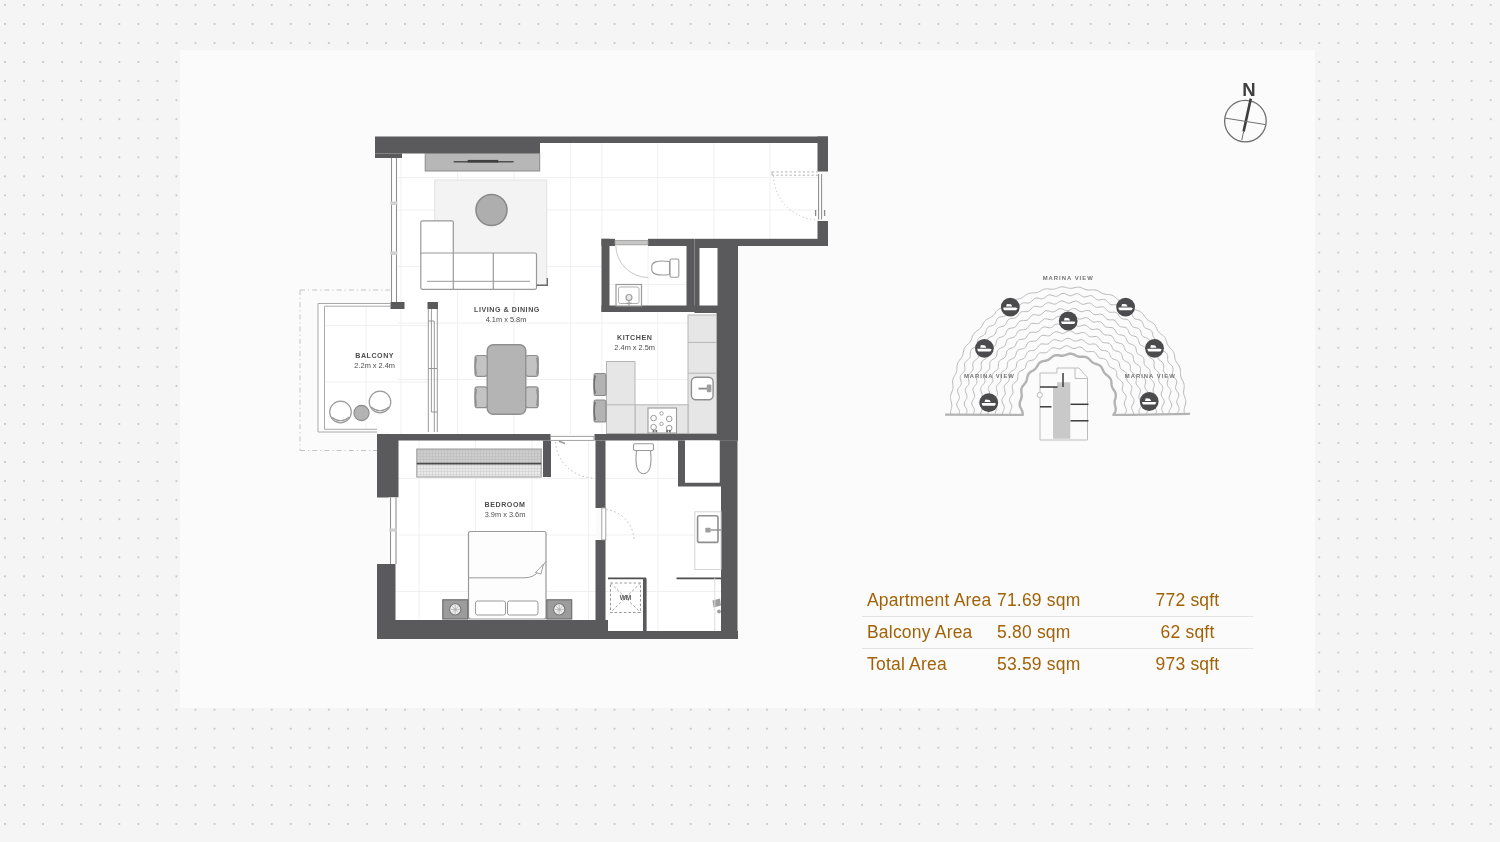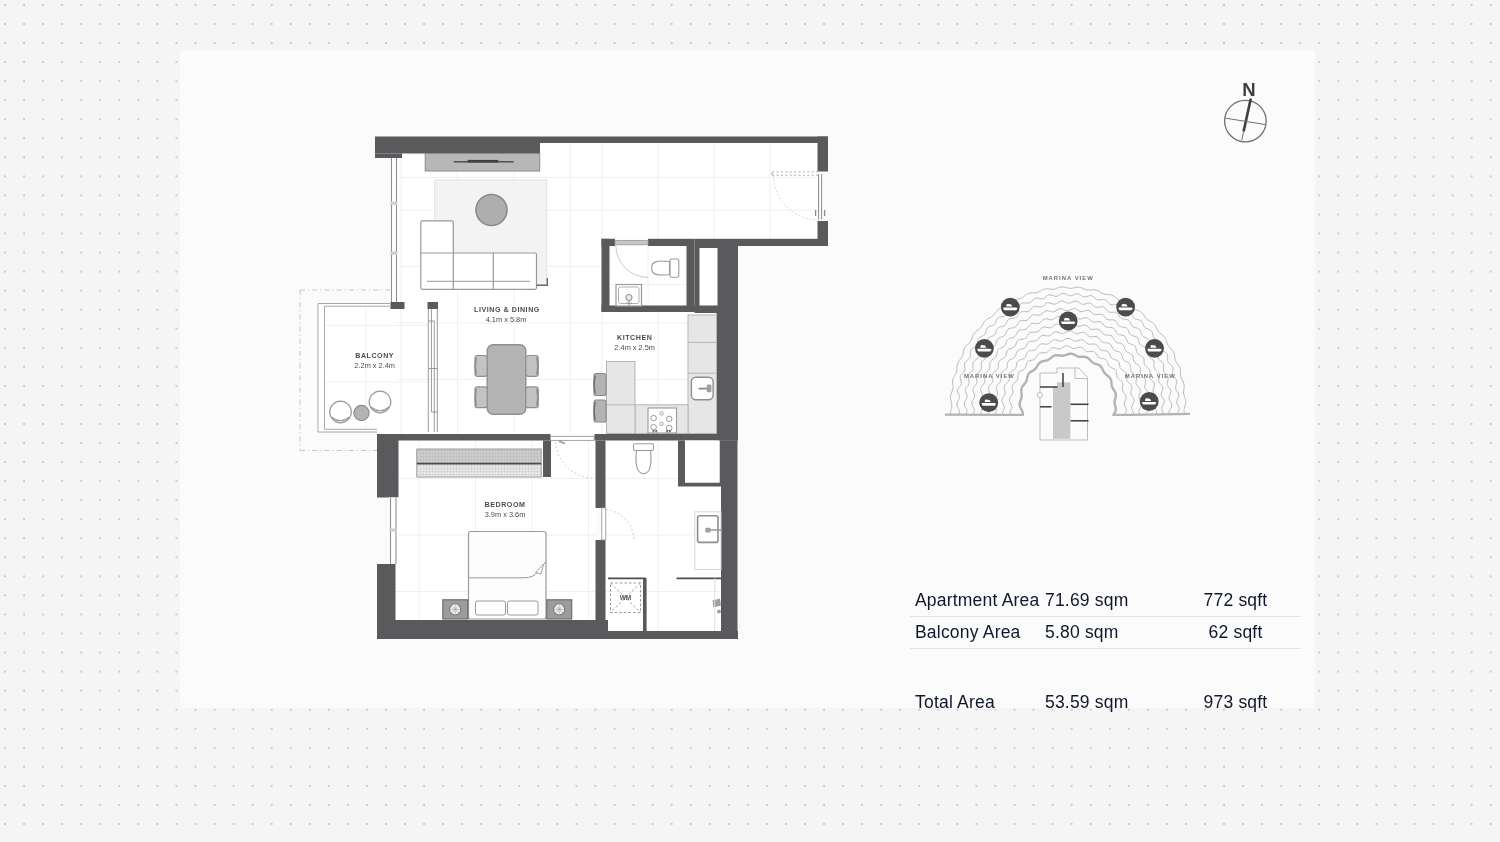--- a/index.html
+++ b/index.html
@@ -3,23 +3,23 @@
 <meta charset="utf-8">
 <style>
 html,body{margin:0;padding:0;}
 body{width:1500px;height:842px;position:relative;overflow:hidden;
  font-family:"Liberation Sans",sans-serif;
  background-color:#f5f5f5;
  background-image:radial-gradient(circle,#cacaca 1.32px,rgba(202,202,202,0) 1.45px);
  background-size:19.05px 19.05px;background-position:-4.5px -4.6px;}
 #panel{position:absolute;left:180px;top:50px;width:1135px;height:658px;background:#fbfbfb;}
 #plansvg{position:absolute;left:0;top:0;}
-#areatable{position:absolute;left:910px;top:585px;width:391px;color:#0f172a;font-size:17.5px;letter-spacing:0.8px;}
+#areatable{position:absolute;left:862px;top:585px;width:391px;color:#a16207;font-size:17.5px;letter-spacing:0.8px;}
 #areatable .row{display:flex;height:31px;line-height:31px;border-bottom:1px solid #e3e3e3;letter-spacing:.2px;}
-#areatable .row:last-child{border-bottom:none;margin-top:38px;}
+#areatable .row:last-child{border-bottom:none;}
 #areatable .l{flex:1;padding-left:5px;}
 #areatable .m{width:125px;text-align:left;}
 #areatable .r{width:131px;text-align:center;}
 </style>
 </head>
 <body>
 
 <div id="panel"></div>
 <svg id="plansvg" width="1500" height="842" viewBox="0 0 1500 842">
 <defs>

